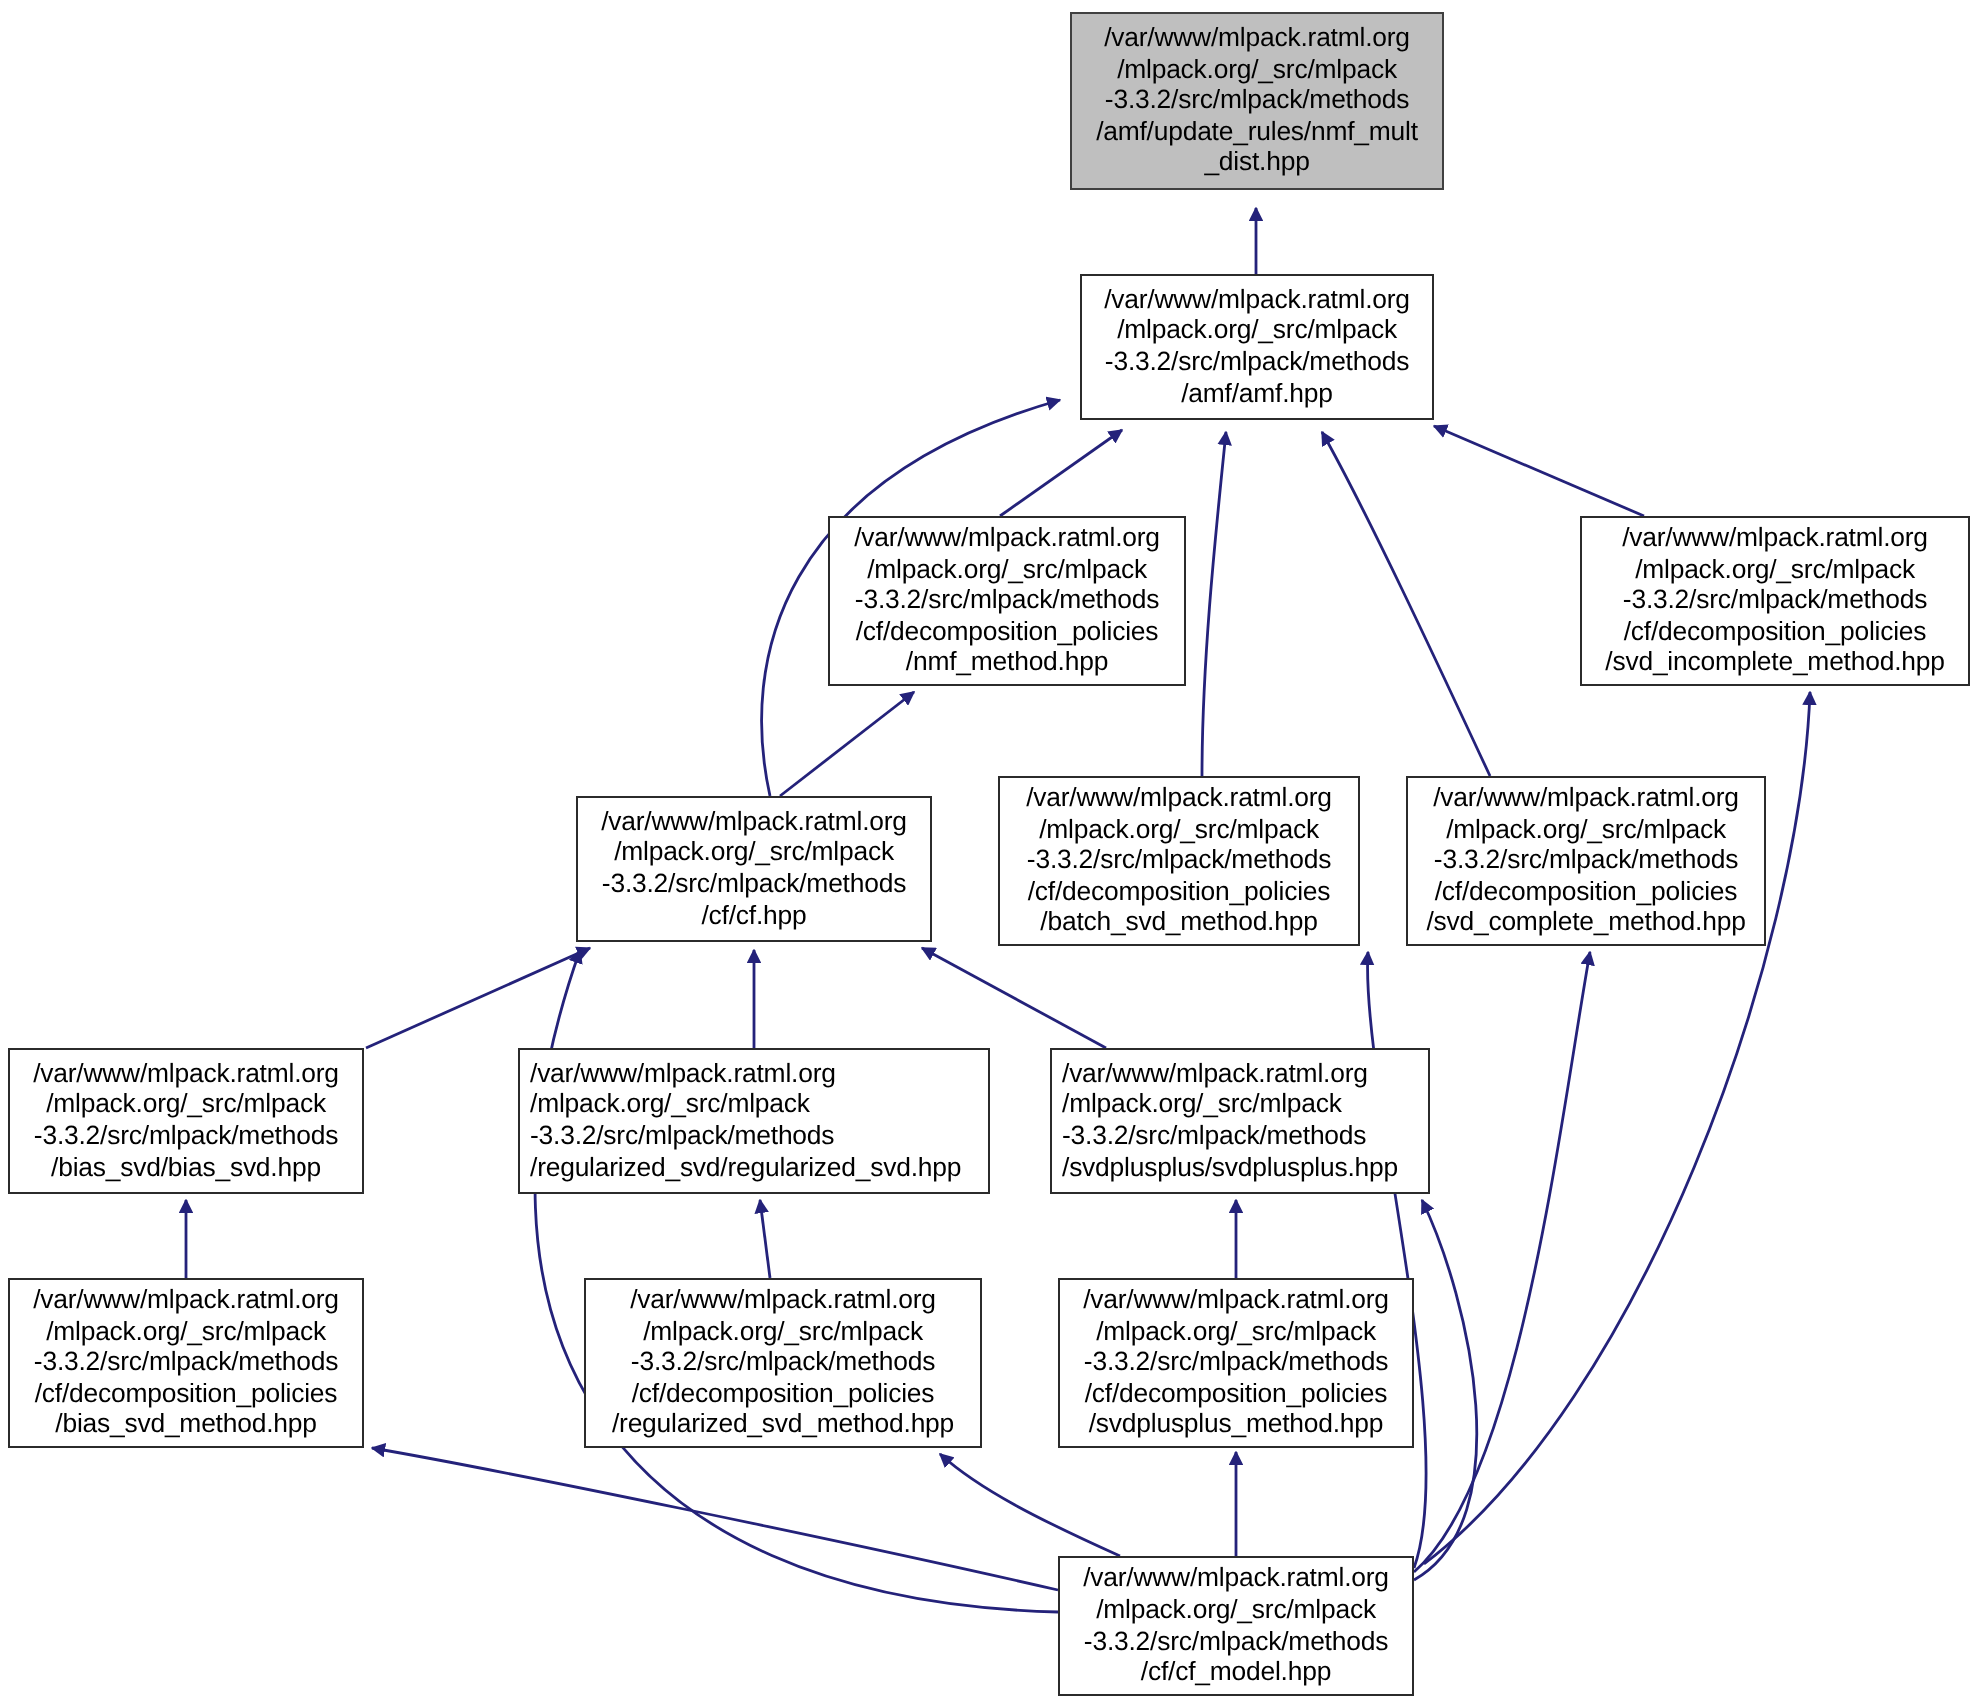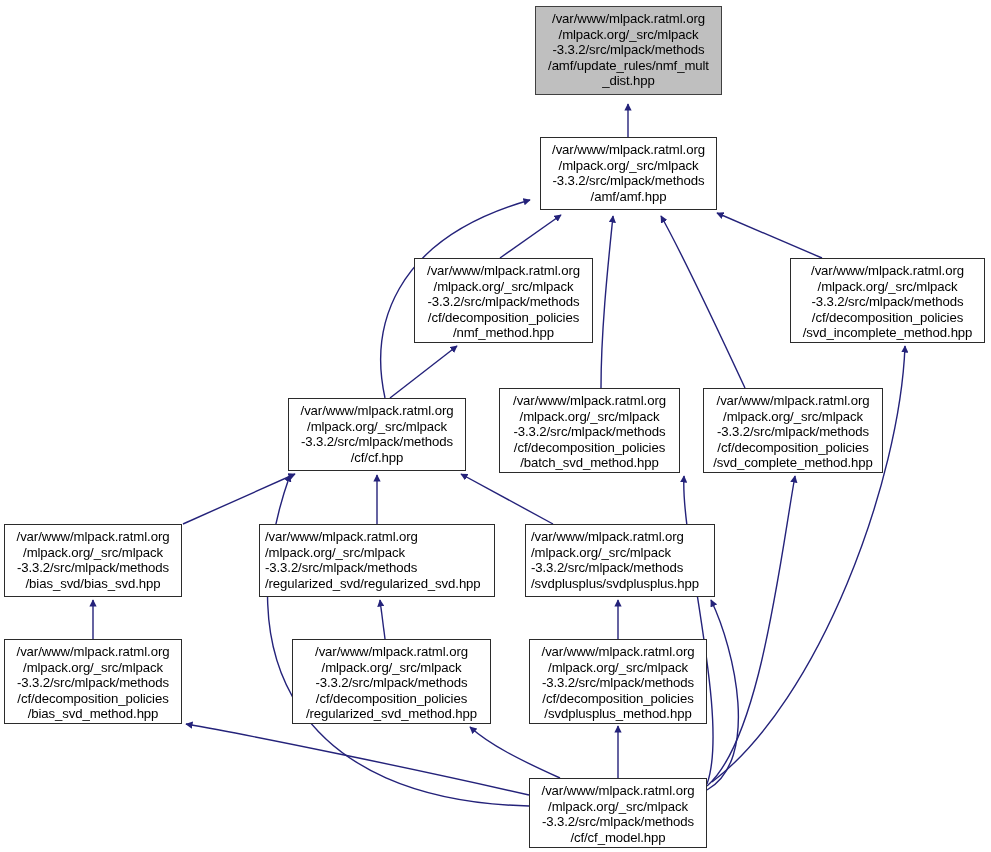--- a/index.html
+++ b/index.html
@@ -31,21 +31,21 @@
     background: #ffffff;
     color: #000000;
     font-size: 13.2px;
     line-height: 15.6px;
     letter-spacing: -0.1px;
     text-align: center;
     padding: 4px 5px 5px 5px;
     white-space: pre;
     display: flex;
     flex-direction: column;
-    justify-content: flex-start;
+    justify-content: center;
     align-items: center;
   }
   .node.root {
     background: #bfbfbf;
     border: 1px solid #404040;
   }
   .node.leftalign {
     text-align: left;
     align-items: flex-start;
   }

